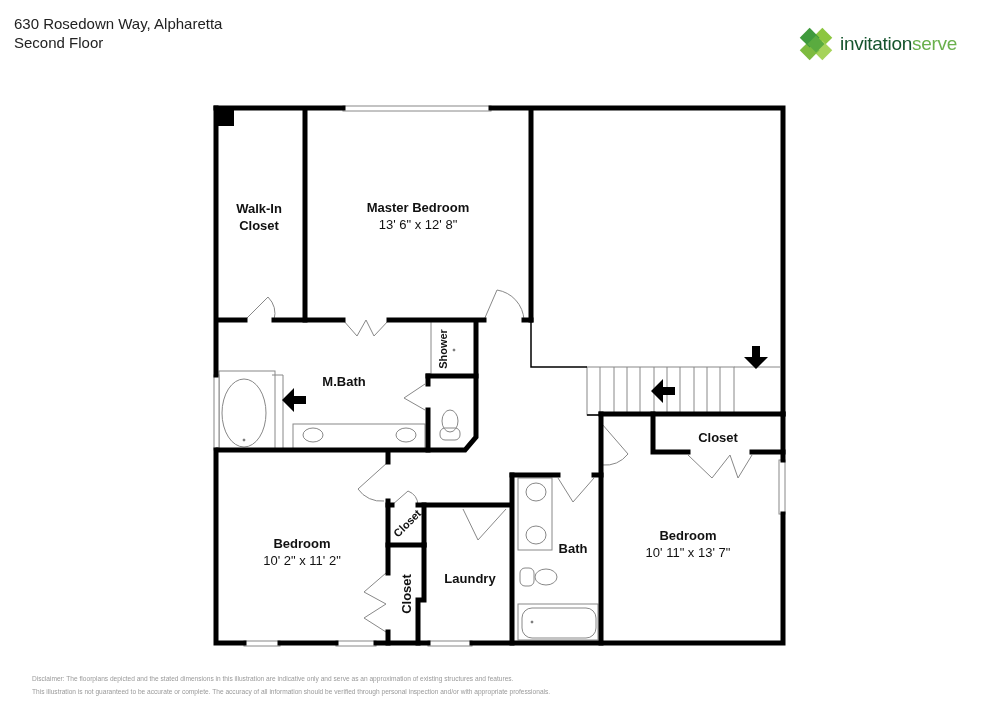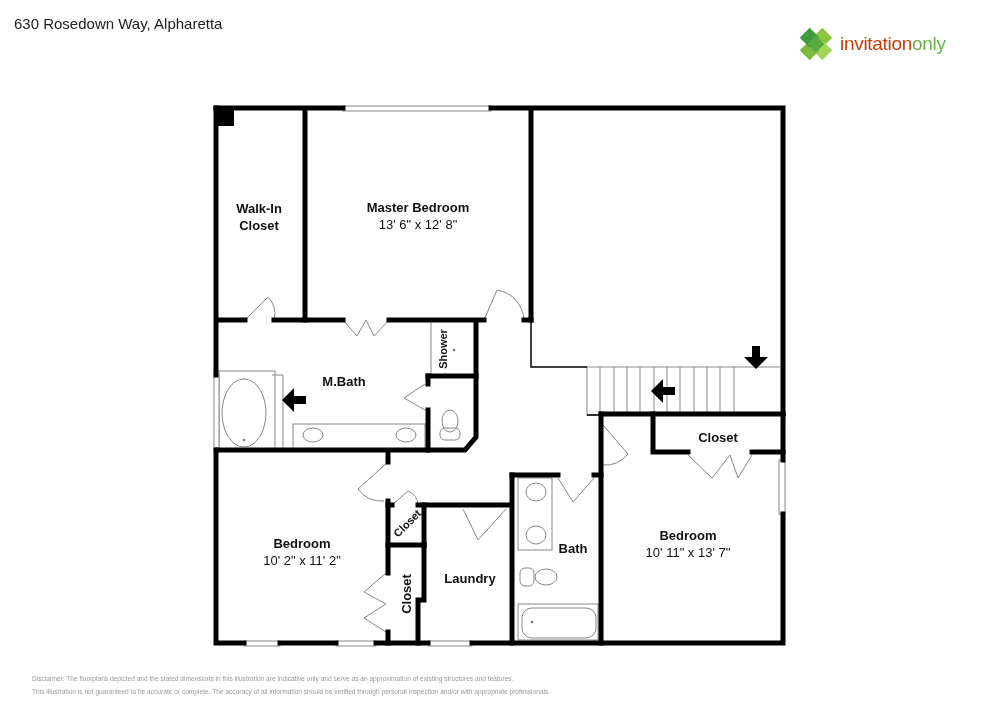--- a/index.html
+++ b/index.html
@@ -1,46 +1,47 @@
 <!DOCTYPE html>
 <html><head>
 <meta charset="utf-8">
 <style>
   html, body { margin: 0; padding: 0; background: #ffffff; }
   body { width: 1000px; height: 707px; position: relative; overflow: hidden; font-family: "Liberation Sans", sans-serif; color: #1a1a1a; }
   .header { position: absolute; left: 14px; top: 14px; font-size: 15px; line-height: 19px; color: #222; }
   .logo { position: absolute; left: 798px; top: 26px; display: flex; align-items: center; gap: 6px; }
   .logo-text { font-size: 19px; letter-spacing: -0.3px; }
-  .logo-text .w1 { color: #c2410c; }
+  .logo-text .w1 { color: #14532d; }
   .logo-text .w2 { color: #6ab04c; }
   .disclaimer { position: absolute; left: 32px; top: 672px; font-size: 6.6px; line-height: 13px; color: #9a9a9a; }
   svg.plan { position: absolute; left: 0; top: 0; }
   .rl { font-family: "Liberation Sans", sans-serif; font-weight: bold; fill: #111; font-size: 13px; }
   .rd { font-family: "Liberation Sans", sans-serif; fill: #111; font-size: 13px; }
   .rs { font-family: "Liberation Sans", sans-serif; font-weight: bold; fill: #111; font-size: 11px; }
 </style>
 </head>
 <body>
 
 <div class="header">
   <div>630 Rosedown Way, Alpharetta</div>
+  <div>Second Floor</div>
 </div>
 
 <div class="logo">
   <svg width="36" height="36" viewBox="0 0 36 36">
     <g transform="rotate(45 18 18)">
       <rect x="11" y="2" width="14" height="14" fill="#8cc63f"></rect>
       <rect x="20" y="11" width="14" height="14" fill="#a6d35a"></rect>
       <rect x="11" y="20" width="14" height="14" fill="#7dbb3f"></rect>
       <rect x="2" y="11" width="14" height="14" fill="#3f9a3c"></rect>
       <rect x="12" y="12" width="12" height="12" fill="#5aab3f"></rect>
     </g>
   </svg>
   <div class="logo-text">
-    <span class="w1">invitation</span><span class="w2">only</span>
+    <span class="w1">invitation</span><span class="w2">serve</span>
   </div>
 </div>
 
 <svg class="plan" width="1000" height="707" viewBox="0 0 1000 707">
 
   <g stroke="#888" stroke-width="1" fill="none">
 
     <rect x="343" y="106" width="148" height="5" fill="#fff"></rect>
 
     <g>

